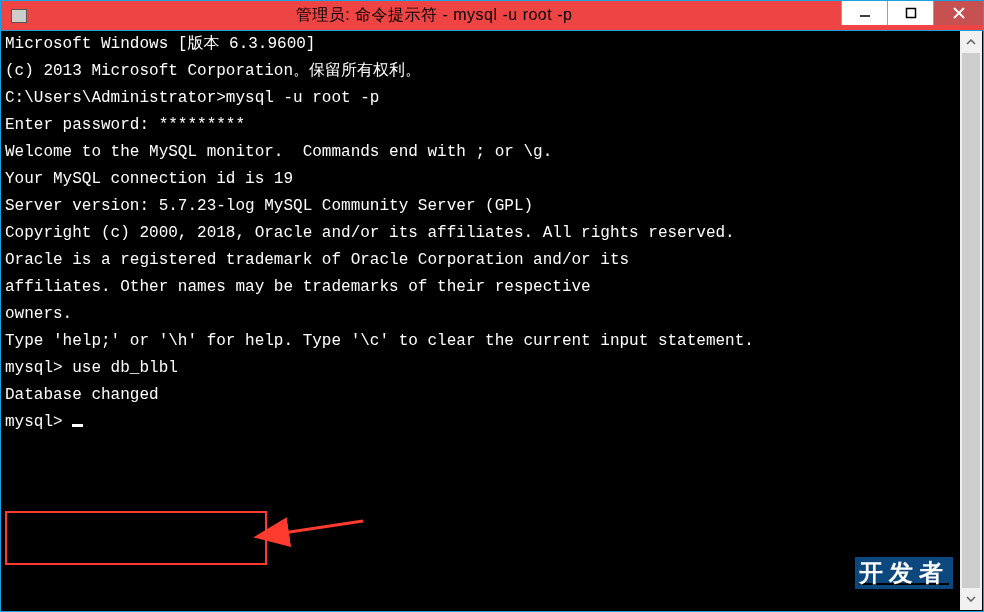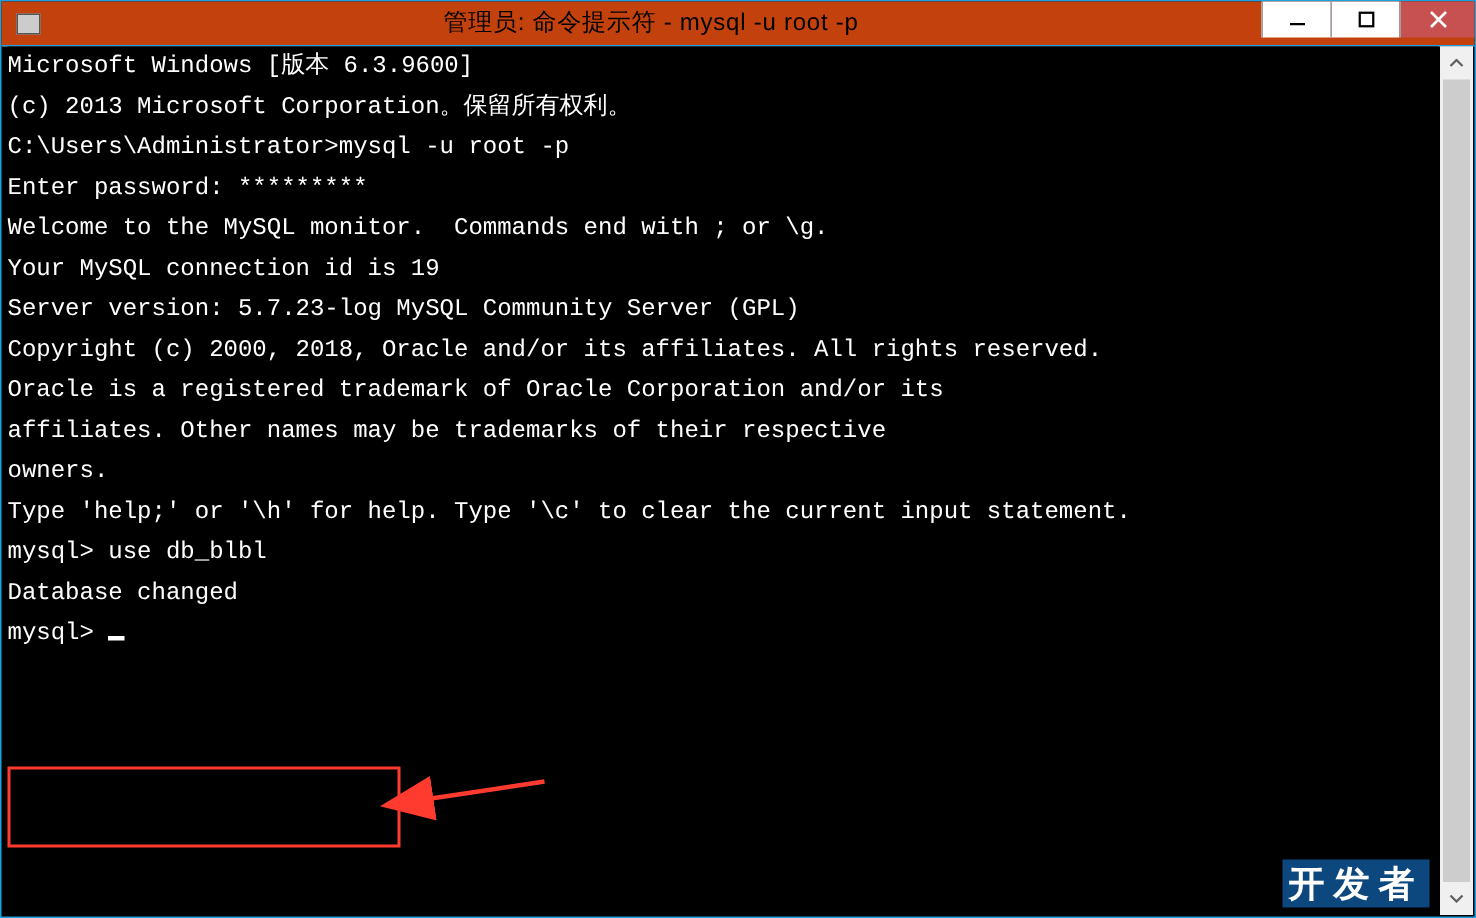--- a/index.html
+++ b/index.html
@@ -8,21 +8,21 @@
     position: relative;
     width: 984px;
     height: 612px;
     background: #000;
     border: 1px solid #1ba1e2;
   }
   .titlebar {
     height: 30px;
     display: flex;
     align-items: center;
-    background: #c2410c;
+    background: #ef4444;
     border-bottom: 1px solid #1ba1e2;
     position: relative;
   }
   .titlebar-icon {
     width: 16px;
     height: 14px;
     margin-left: 10px;
     background: #ccc;
     border: 1px solid #555;
   }
@@ -106,24 +106,25 @@
     display:inline-block;
     width: 11px;
     height: 3px;
     background:#fff;
     vertical-align: baseline;
     margin-bottom: -1px;
   }
   .watermark-area {
     position:absolute;
     right: 30px;
-    bottom: 6px;
+    bottom: 22px;
     text-align:left;
     pointer-events:none;
     font-family: Arial, "Microsoft YaHei", sans-serif;
+    text-decoration: underline;
   }
   .wm-top {
     color:#fff;
     background: rgba(20,120,210,0.6);
     font-size: 24px;
     letter-spacing: 6px;
     padding: 0 4px;
     font-weight: bold;
     font-family: "SimHei","Microsoft YaHei",sans-serif;
   }

